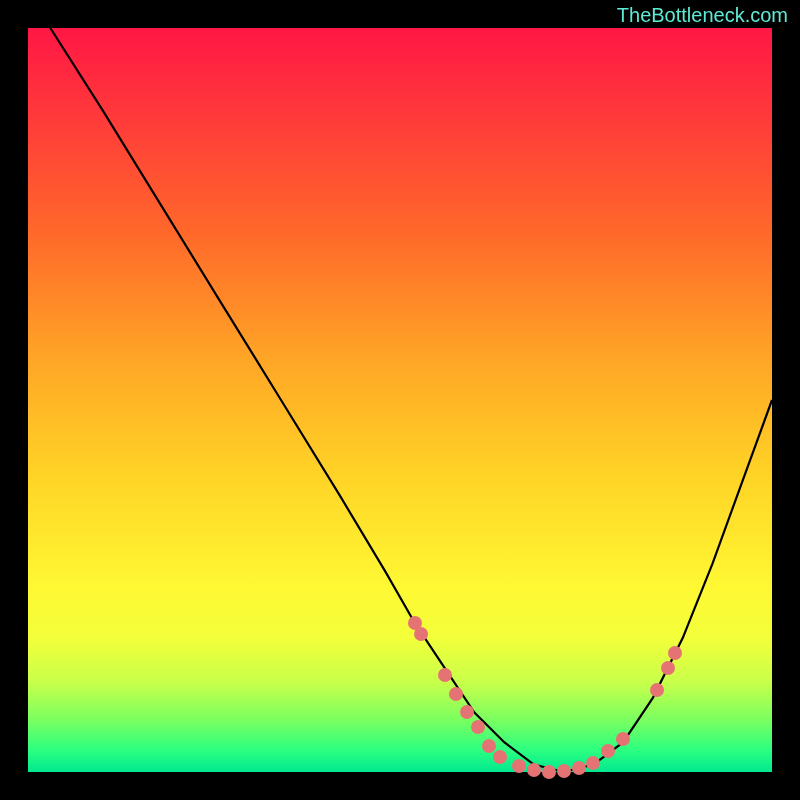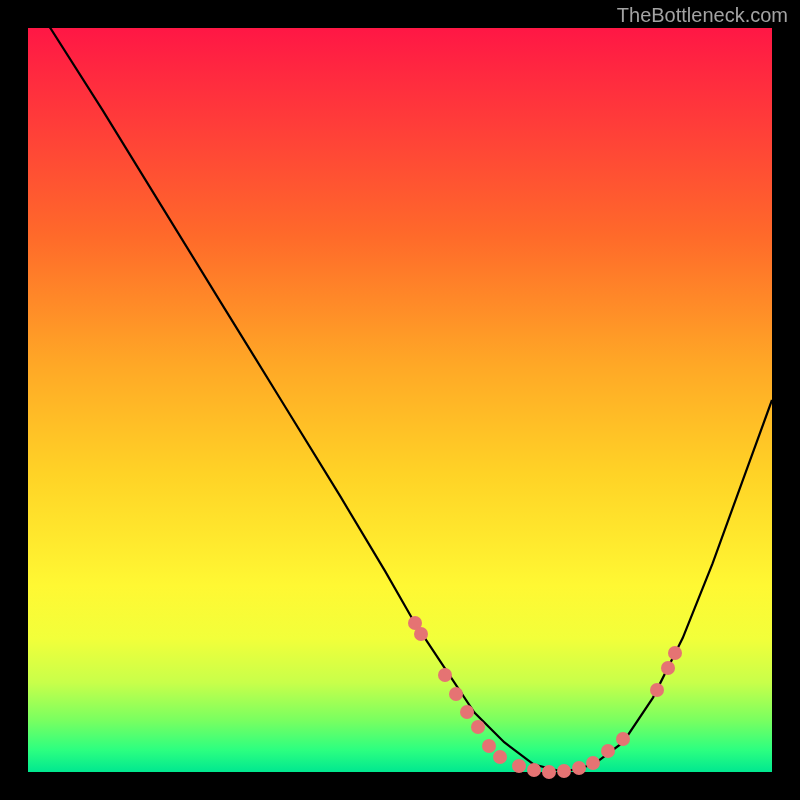--- a/index.html
+++ b/index.html
@@ -8,21 +8,21 @@
     height: 800px;
     background: #000;
     position: relative;
     overflow: hidden;
     font-family: Arial, sans-serif;
   }
   .watermark {
     position: absolute;
     top: 4px;
     right: 12px;
-    color: #a3a3a3;
+    color: #5eead4;
     font-size: 20px;
     z-index: 10;
   }
   .plot-area {
     position: absolute;
     left: 28px;
     top: 28px;
     width: 744px;
     height: 744px;
     background: linear-gradient(to bottom,

